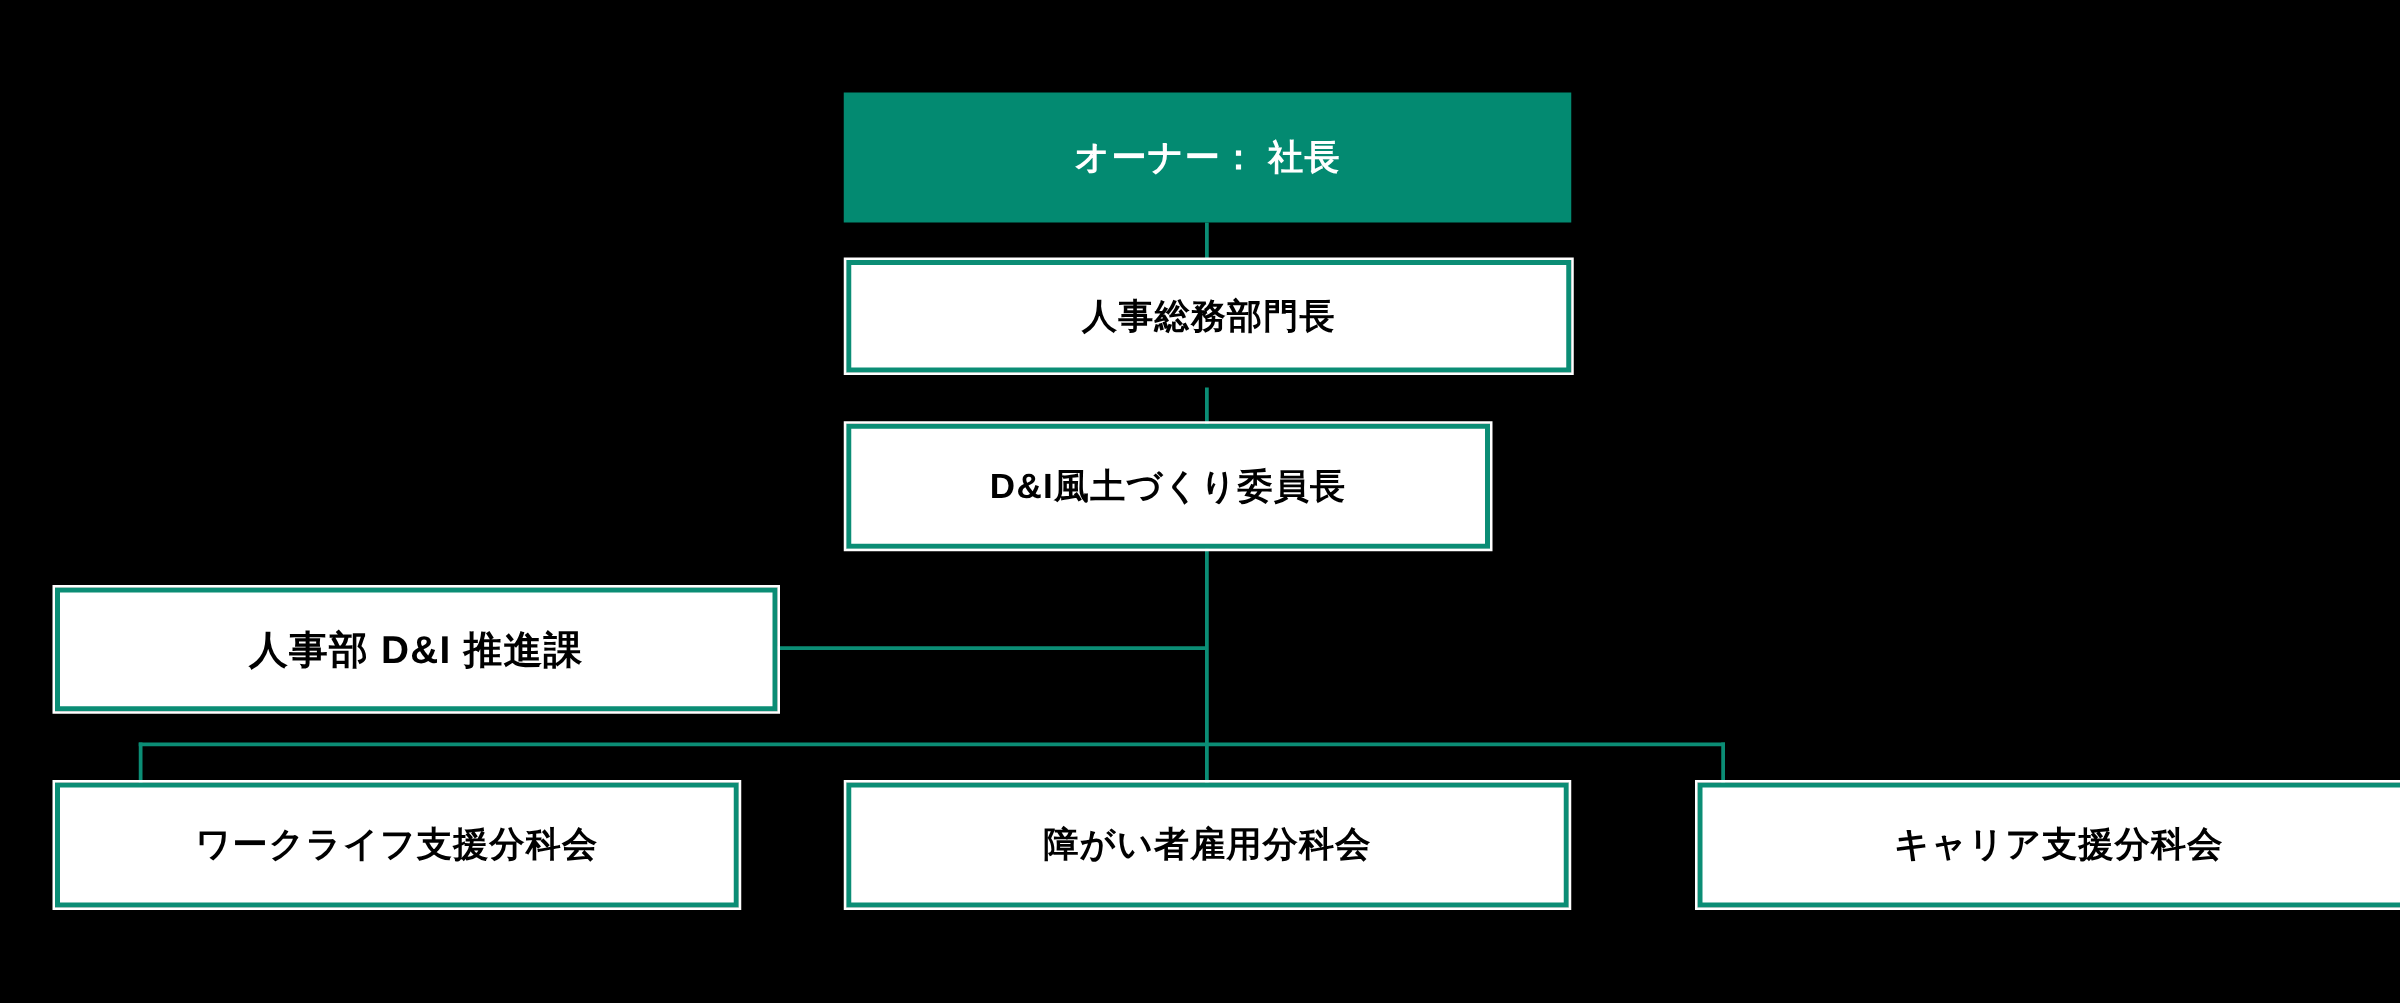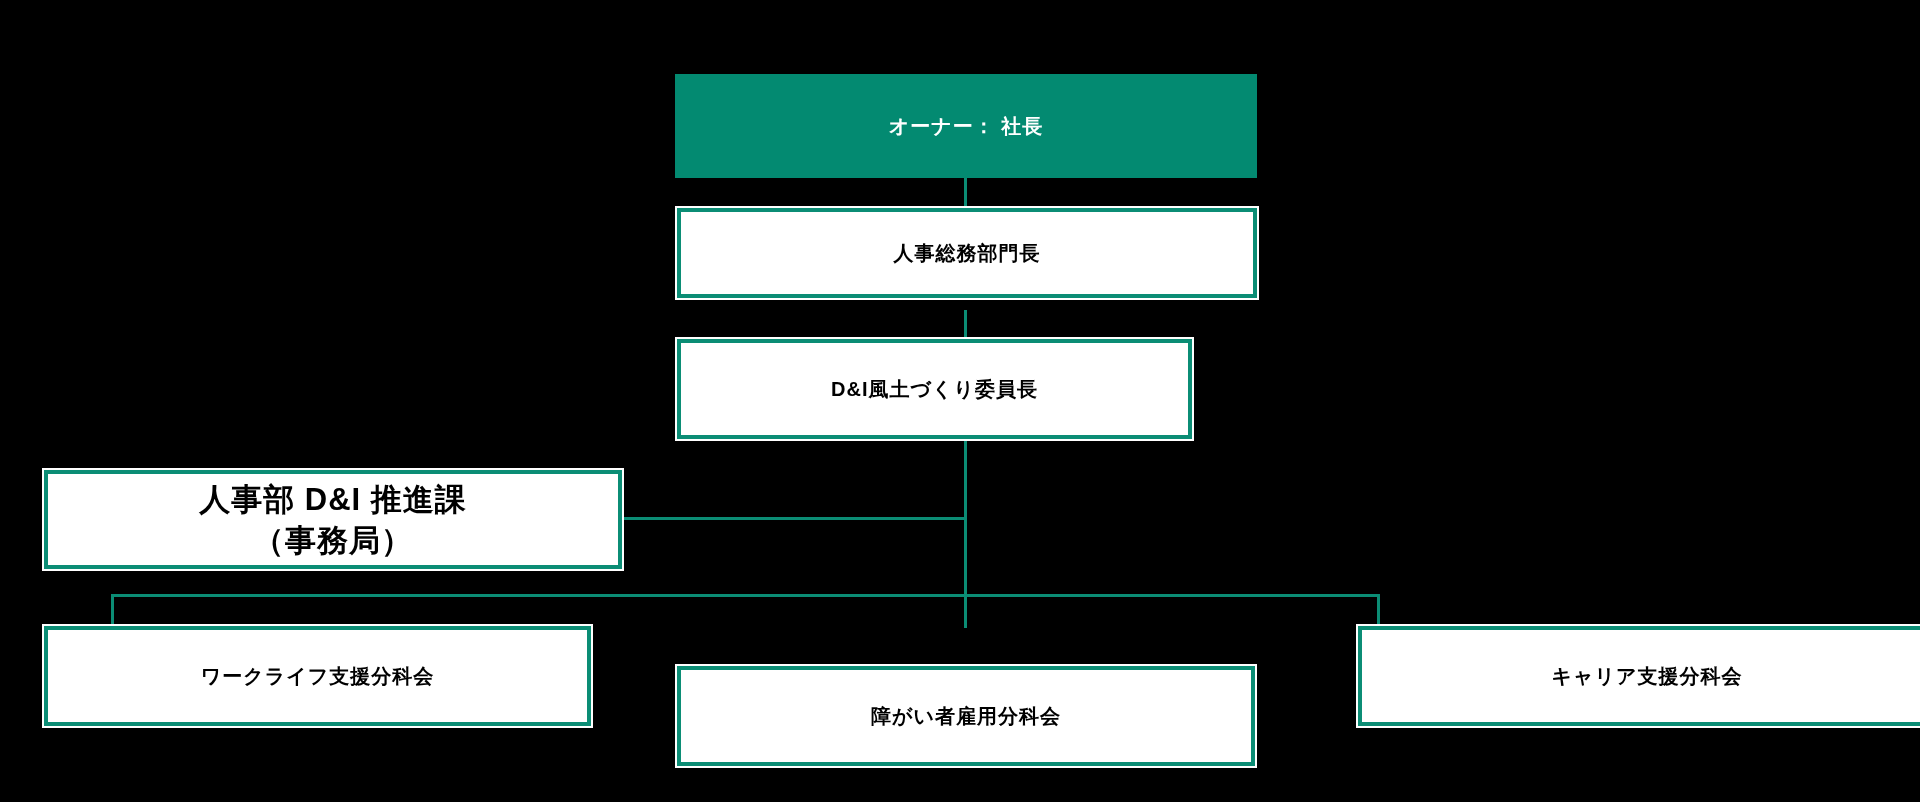--- a/index.html
+++ b/index.html
@@ -17,21 +17,21 @@
     font-weight: bold;
   }
   .node {
     position: absolute;
     box-sizing: border-box;
     display: flex;
     flex-direction: column;
     align-items: center;
     justify-content: center;
     text-align: center;
-    font-size: 20px;
+    font-size: 28px;
     font-weight: bold;
     letter-spacing: 1px;
     z-index: 2;
   }
   .node.root {
     background: var(--teal-fill, #038a71);
     color: var(--text-light, #ffffff);
   }
   .node.leaf {
     background: var(--box-fill, #ffffff);
@@ -43,21 +43,21 @@
     position: absolute;
     background: var(--connector, #0b8d75);
     z-index: 1;
   }
   
   #owner-box        { left: 675px;  top: 74px;  width: 582px; height: 104px; }
   #hr-director-box  { left: 677px;  top: 208px; width: 580px; height: 90px; }
   #chair-box        { left: 677px;  top: 339px; width: 515px; height: 100px; }
   #secretariat-box  { left: 44px;   top: 470px; width: 578px; height: 99px;  font-size: 31px; line-height: 41px; }
   #sub1-box         { left: 44px;   top: 626px; width: 547px; height: 100px; }
-  #sub2-box         { left: 677px;  top: 626px; width: 578px; height: 100px; margin-top: 40px; }
+  #sub2-box         { left: 677px;  top: 626px; width: 578px; height: 100px; }
   #sub3-box         { left: 1310px; top: 626px; width: 578px; height: 100px; margin-left: 48px; }
   
   #conn-owner-hr        { left: 964px;  top: 178px; width: 3px;    height: 31px; }
   #conn-hr-chair        { left: 964px;  top: 310px; width: 3px;    height: 30px; }
   #conn-chair-trunk     { left: 964px;  top: 438px; width: 3px;    height: 190px; }
   #conn-secretariat     { left: 622px;  top: 517px; width: 344px;  height: 3px;  }
   #conn-distribution    { left: 111px;  top: 594px; width: 1269px; height: 3px;  }
   #conn-drop-left       { left: 111px;  top: 594px; width: 3px;    height: 33px; }
   #conn-drop-right      { left: 1377px; top: 594px; width: 3px;    height: 33px; }
 </style>
@@ -81,21 +81,20 @@
   <div class="node leaf" id="hr-director-box">
     <span>人事総務部門長</span>
   </div>
 
   <div class="node leaf" id="chair-box">
     <span>D&amp;I風土づくり委員長</span>
   </div>
 
   <div class="node leaf" id="secretariat-box">
     <span>人事部 D&amp;I 推進課</span>
-    <span>（事務局）</span>
   </div>
 
   <div class="node leaf" id="sub1-box">
     <span>ワークライフ支援分科会</span>
   </div>
 
   <div class="node leaf" id="sub2-box">
     <span>障がい者雇用分科会</span>
   </div>
 

